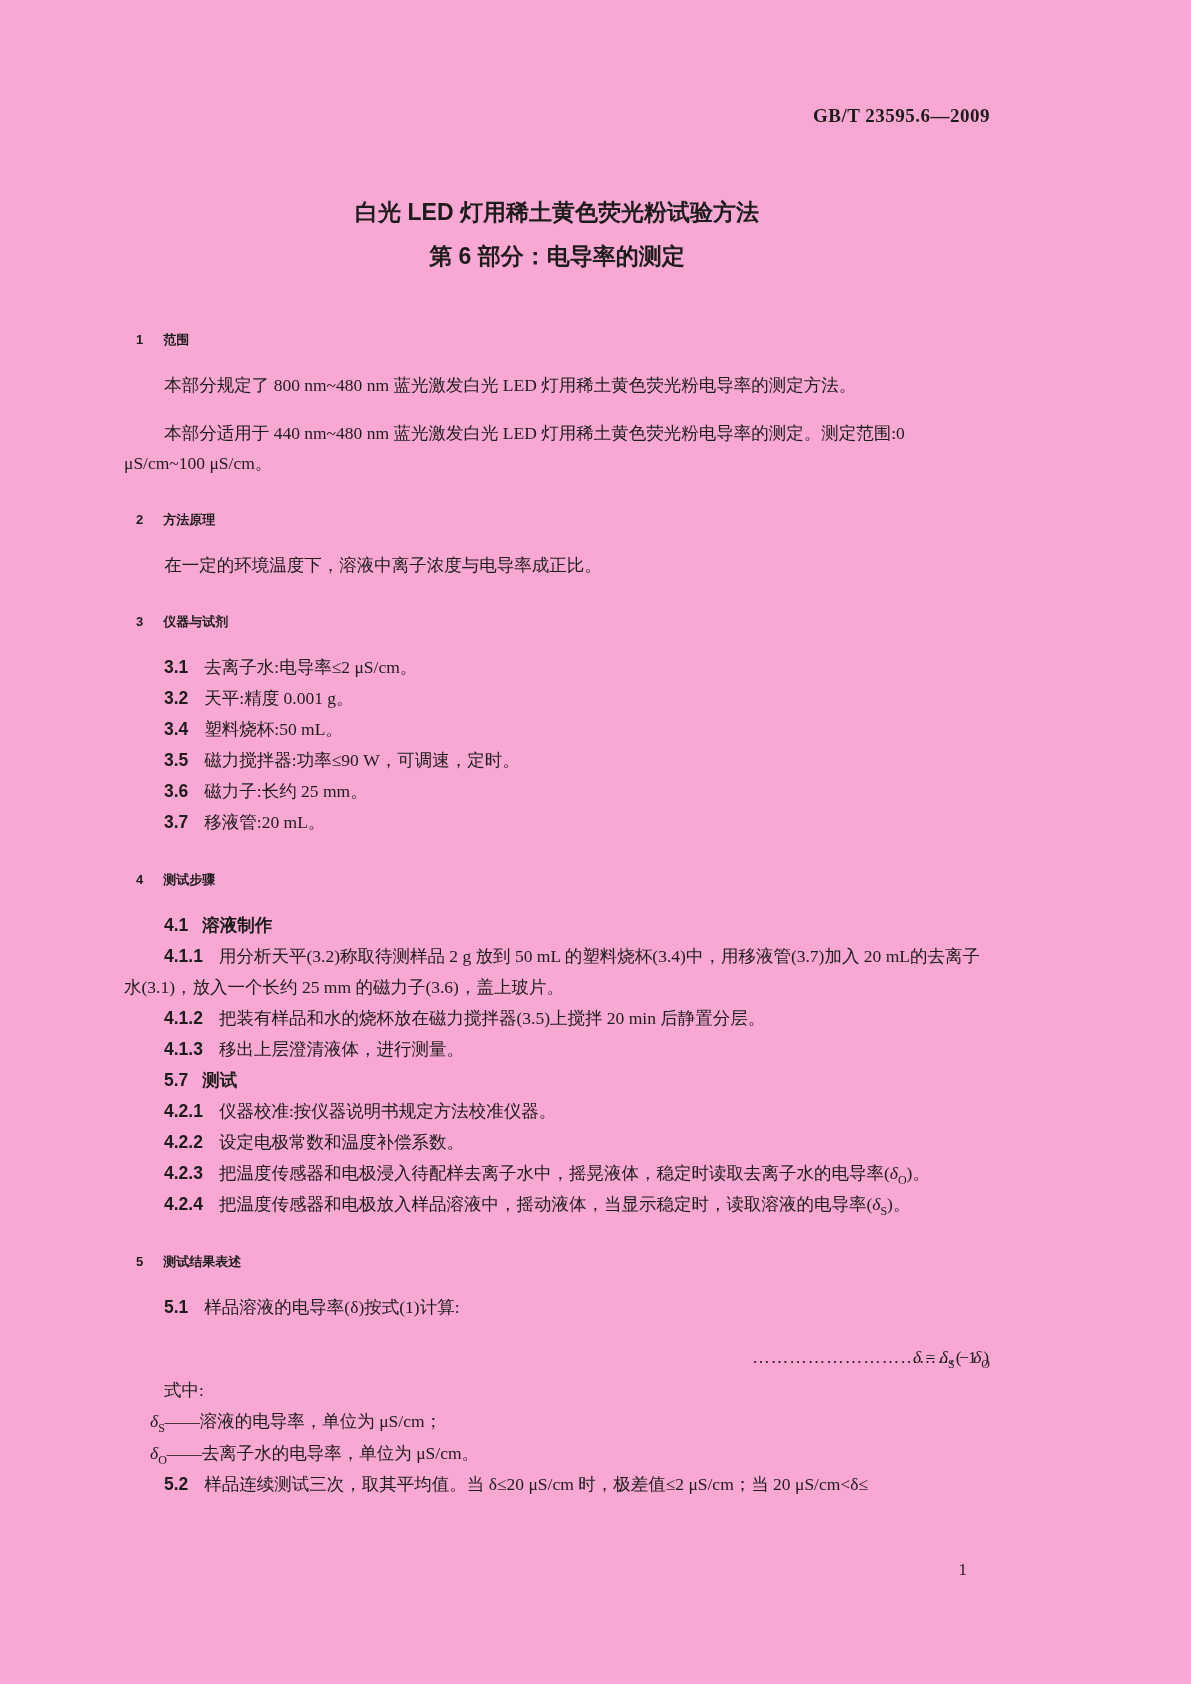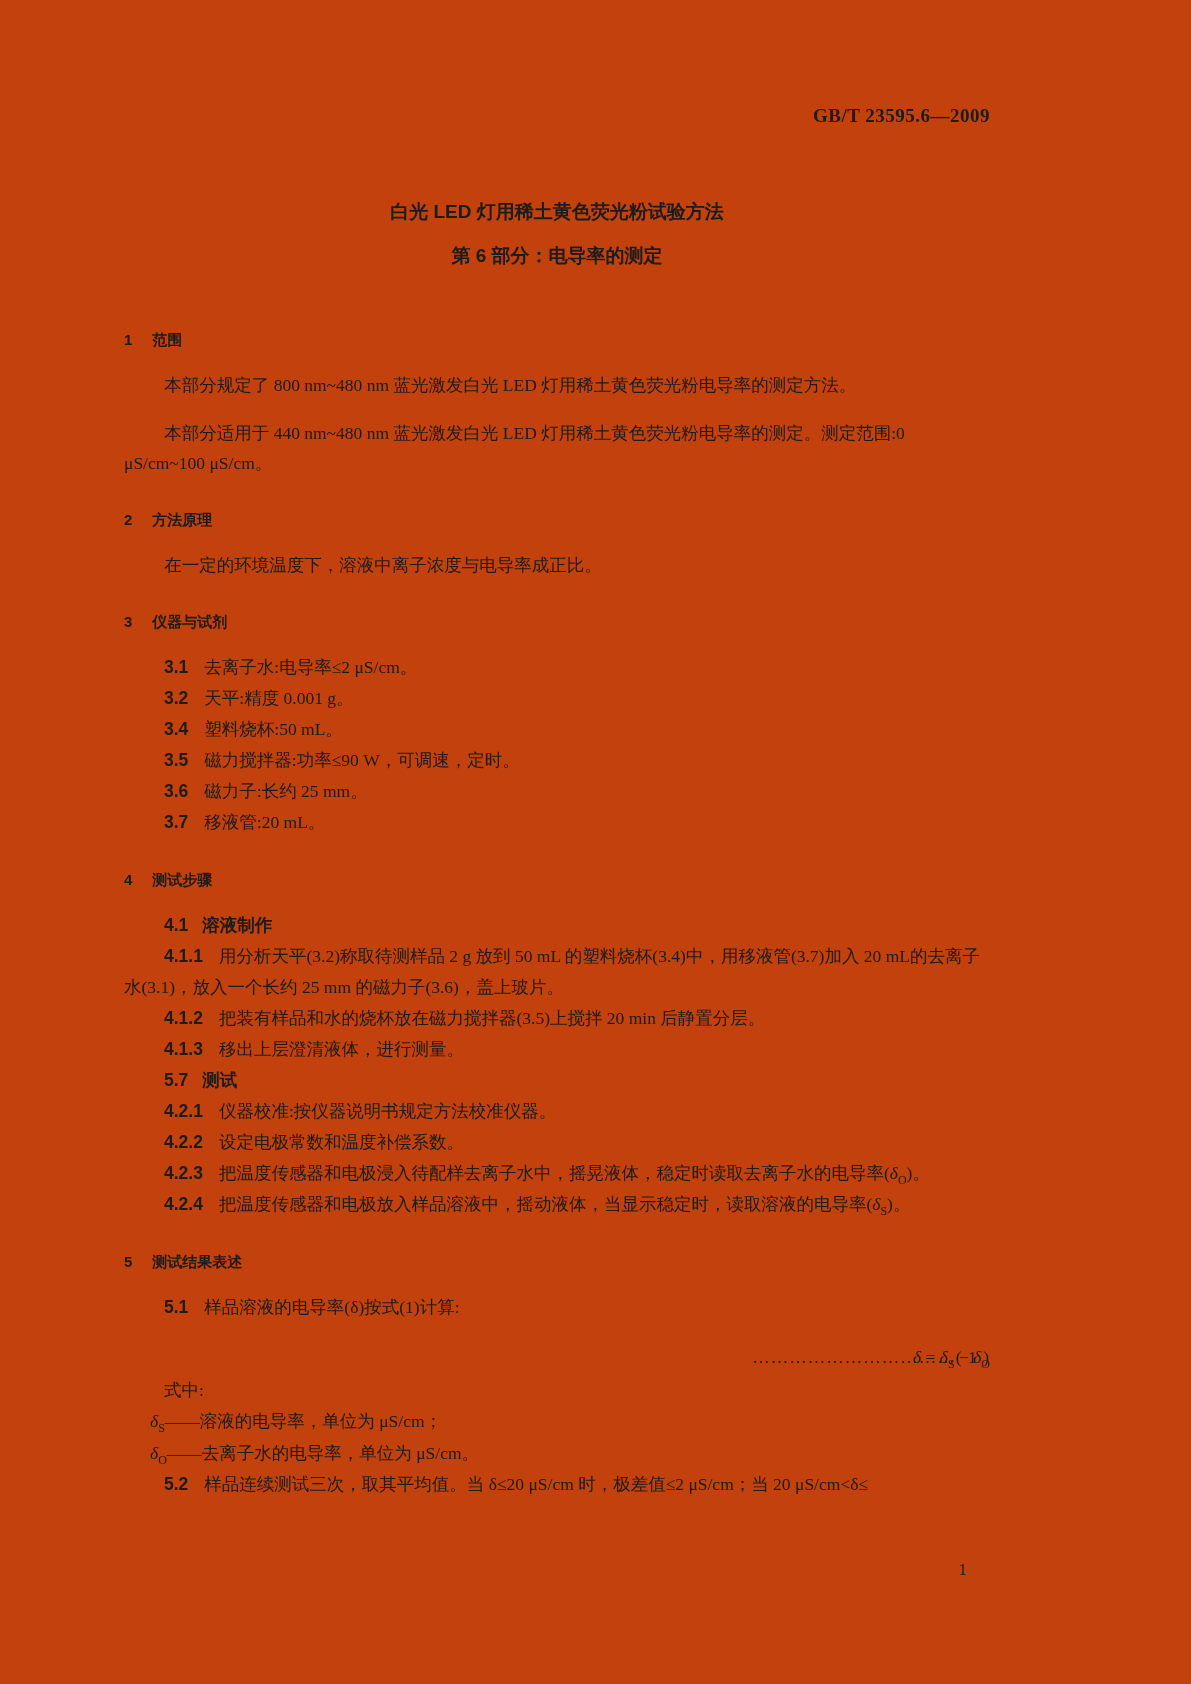--- a/index.html
+++ b/index.html
@@ -1,47 +1,47 @@
 <!DOCTYPE html>
 <html><head>
 <meta charset="utf-8">
 <style>
   html, body { margin: 0; padding: 0; background: #ffffff; }
   .page {
     position: relative;
     width: 1191px;
     height: 1684px;
-    background: #c2410c;
+    background: #f9a8d4;
     color: #1c1c1c;
     font-family: "Liberation Serif", "DejaVu Serif", serif;
     font-size: 17.5px;
     padding: 104px 201px 0 124px;
     box-sizing: border-box;
     overflow: hidden;
   }
   .std-no {
     text-align: right;
     font-weight: bold;
     font-size: 19px;
     line-height: 24px;
     letter-spacing: 0.5px;
     font-family: "Liberation Serif", "DejaVu Serif", serif;
   }
   .doc-title {
     margin-top: 62px;
     text-align: center;
     font-family: "Liberation Sans", "DejaVu Sans", sans-serif;
     font-weight: bold;
-    font-size: 19px;
+    font-size: 23px;
     line-height: 44px;
   }
   .sec-h {
-    margin: 30px 0 18px;
+    margin: 30px 12px 18px;
     font-family: "Liberation Sans", "DejaVu Sans", sans-serif;
-    font-size: 15px;
+    font-size: 13px;
     font-weight: bold;
     line-height: 24px;
   }
   .sec-h.first { margin-top: 50px; }
   .h-num { margin-right: 20px; }
   .para { line-height: 30px; text-indent: 2.3em; }
   .clause { line-height: 31px; }
   .c-num {
     font-family: "Liberation Sans", "DejaVu Sans", sans-serif;
     font-weight: bold;

